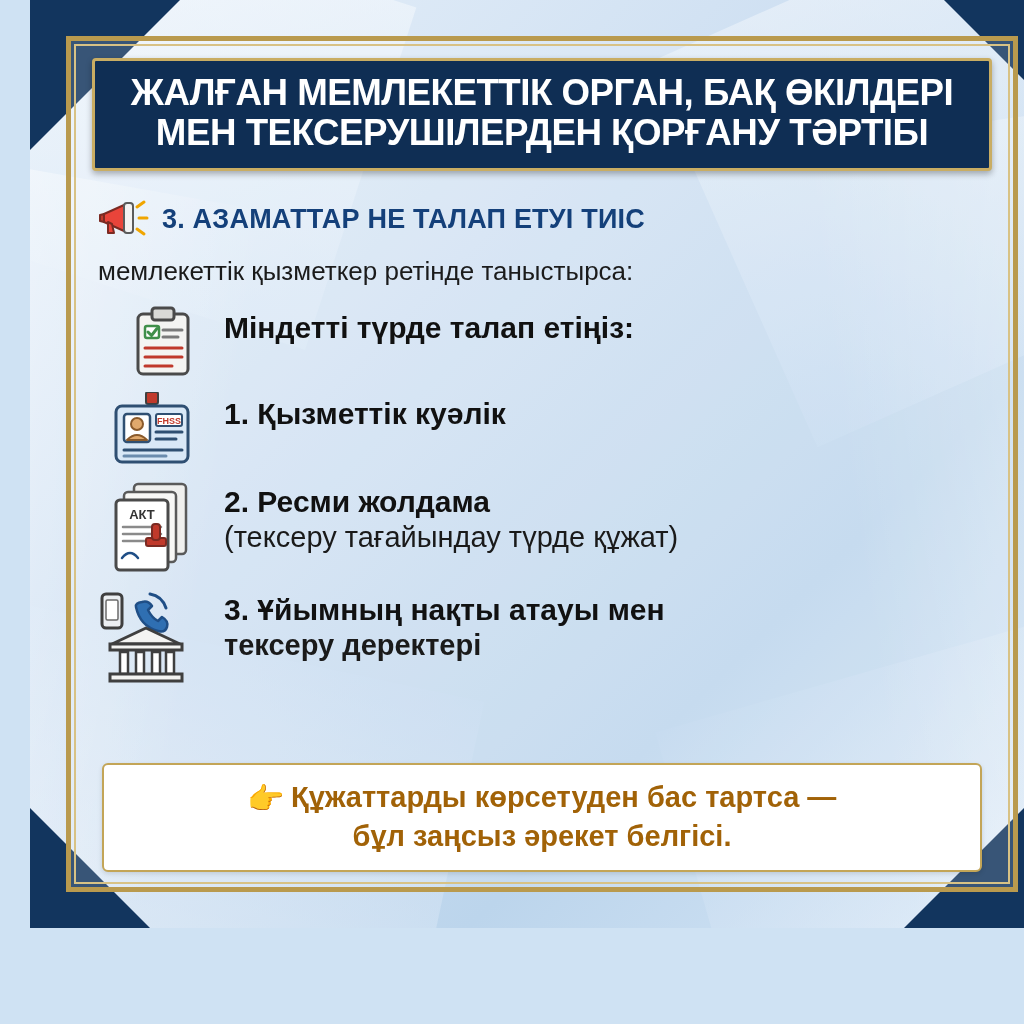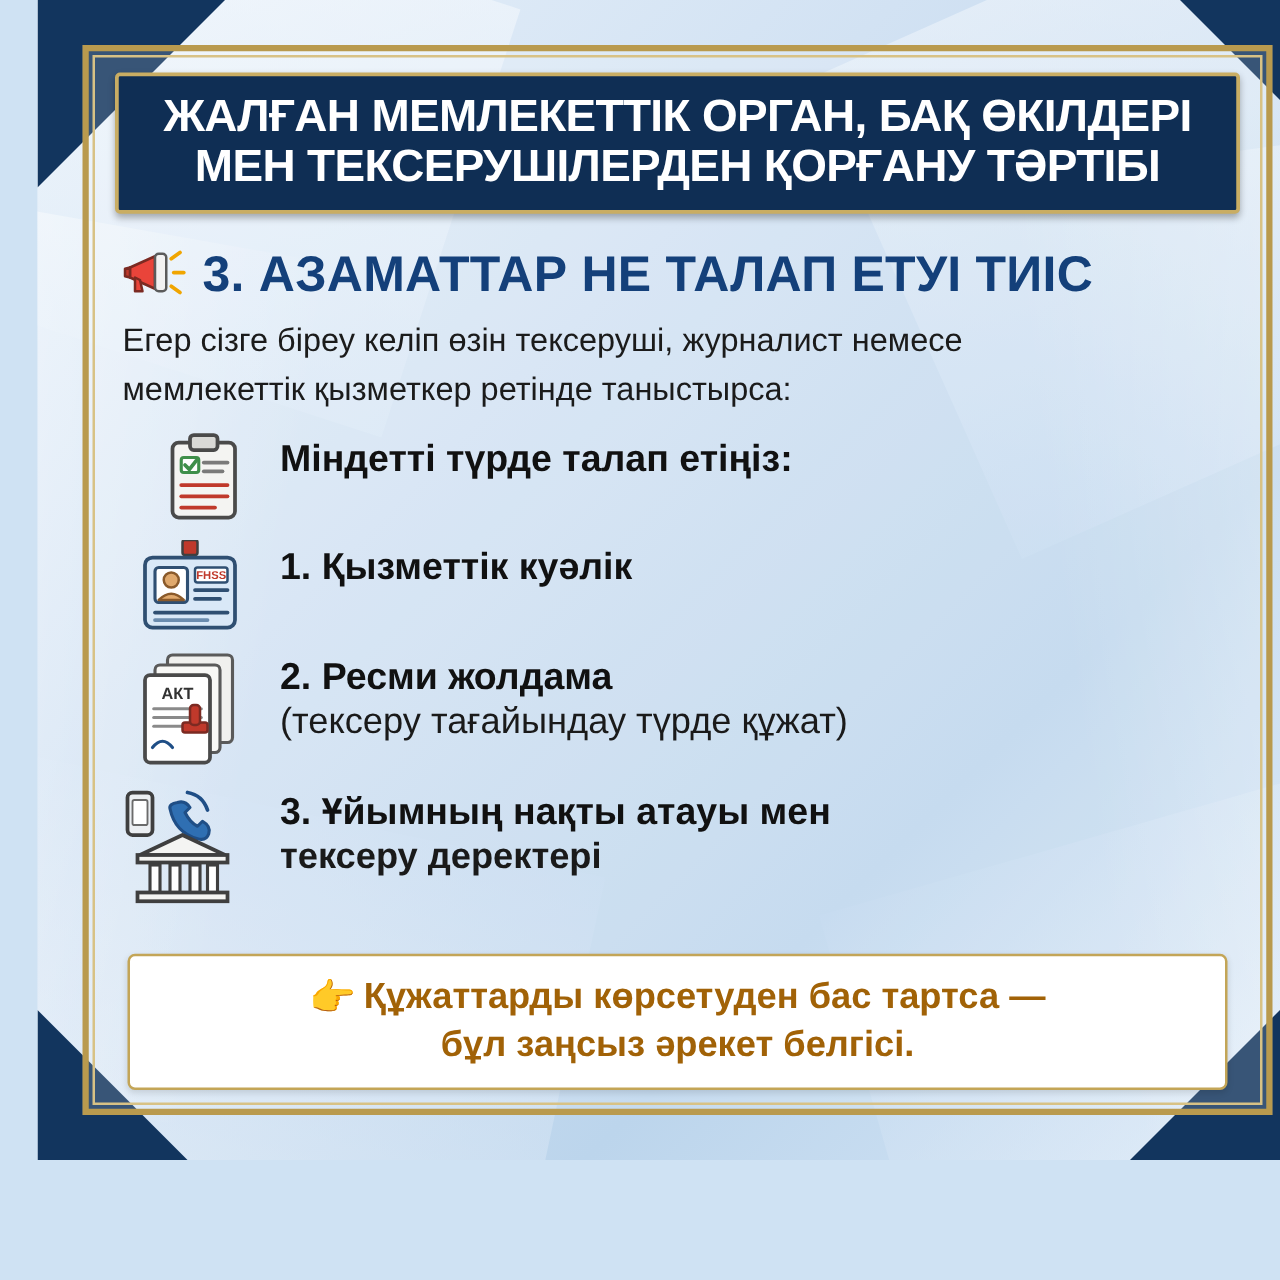--- a/index.html
+++ b/index.html
@@ -112,21 +112,21 @@
 
   .section-head {
     display: flex;
     align-items: center;
     gap: 12px;
     margin: 24px 0 10px 6px;
   }
   .section-head .label {
     color: #14407a;
     font-weight: bold;
-    font-size: 40px;
+    font-size: 27px;
     letter-spacing: 0.2px;
   }
 
   .intro {
     color: #1b1b1b;
     font-size: 26px;
     line-height: 1.28;
     margin: 0 6px 6px 6px;
     font-weight: 400;
   }
@@ -217,21 +217,20 @@
           <g stroke="#f0a500" stroke-width="3" stroke-linecap="round">
             <line x1="39" y1="12" x2="46" y2="7"></line>
             <line x1="41" y1="23" x2="49" y2="23"></line>
             <line x1="39" y1="34" x2="46" y2="39"></line>
           </g>
         </svg>
       </span>
       <span class="label">3. АЗАМАТТАР НЕ ТАЛАП ЕТУІ ТИІС</span>
     </div>
 
-    <div class="intro">Егер сізге біреу келіп өзін тексеруші, журналист немесе</div>
     <div class="intro">мемлекеттік қызметкер ретінде таныстырса:</div>
 
     <div class="item">
       <div class="icon-wrap">
         <svg width="62" height="74" viewBox="0 0 62 74">
           <rect x="6" y="8" width="50" height="60" rx="5" fill="#f4f4f2" stroke="#4a4a4a" stroke-width="3"></rect>
           <rect x="20" y="2" width="22" height="12" rx="3" fill="#d9d9d6" stroke="#4a4a4a" stroke-width="3"></rect>
           <rect x="13" y="20" width="14" height="12" rx="2" fill="#ffffff" stroke="#3f8f4a" stroke-width="2.5"></rect>
           <path d="M16 26 L19.5 29.5 L25 22.5" fill="none" stroke="#3f8f4a" stroke-width="3" stroke-linecap="round" stroke-linejoin="round"></path>
           <line x1="31" y1="24" x2="50" y2="24" stroke="#7a7a7a" stroke-width="3" stroke-linecap="round"></line>

